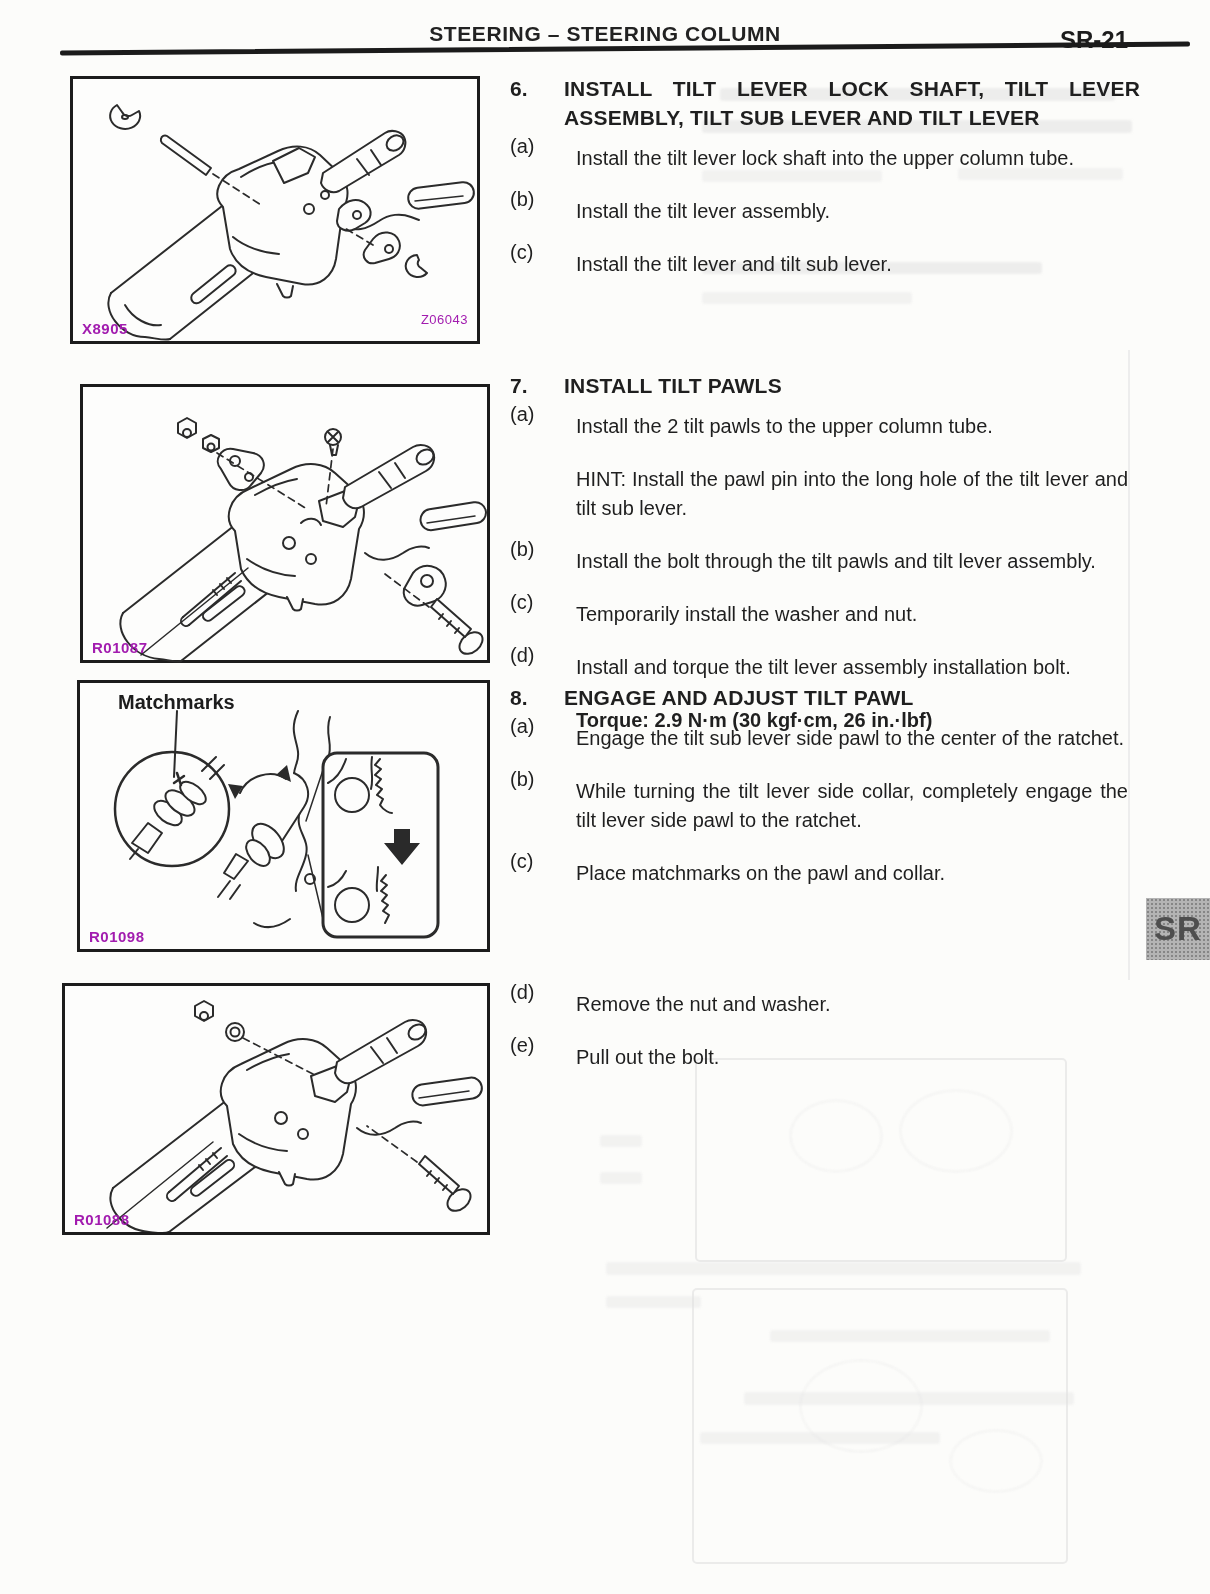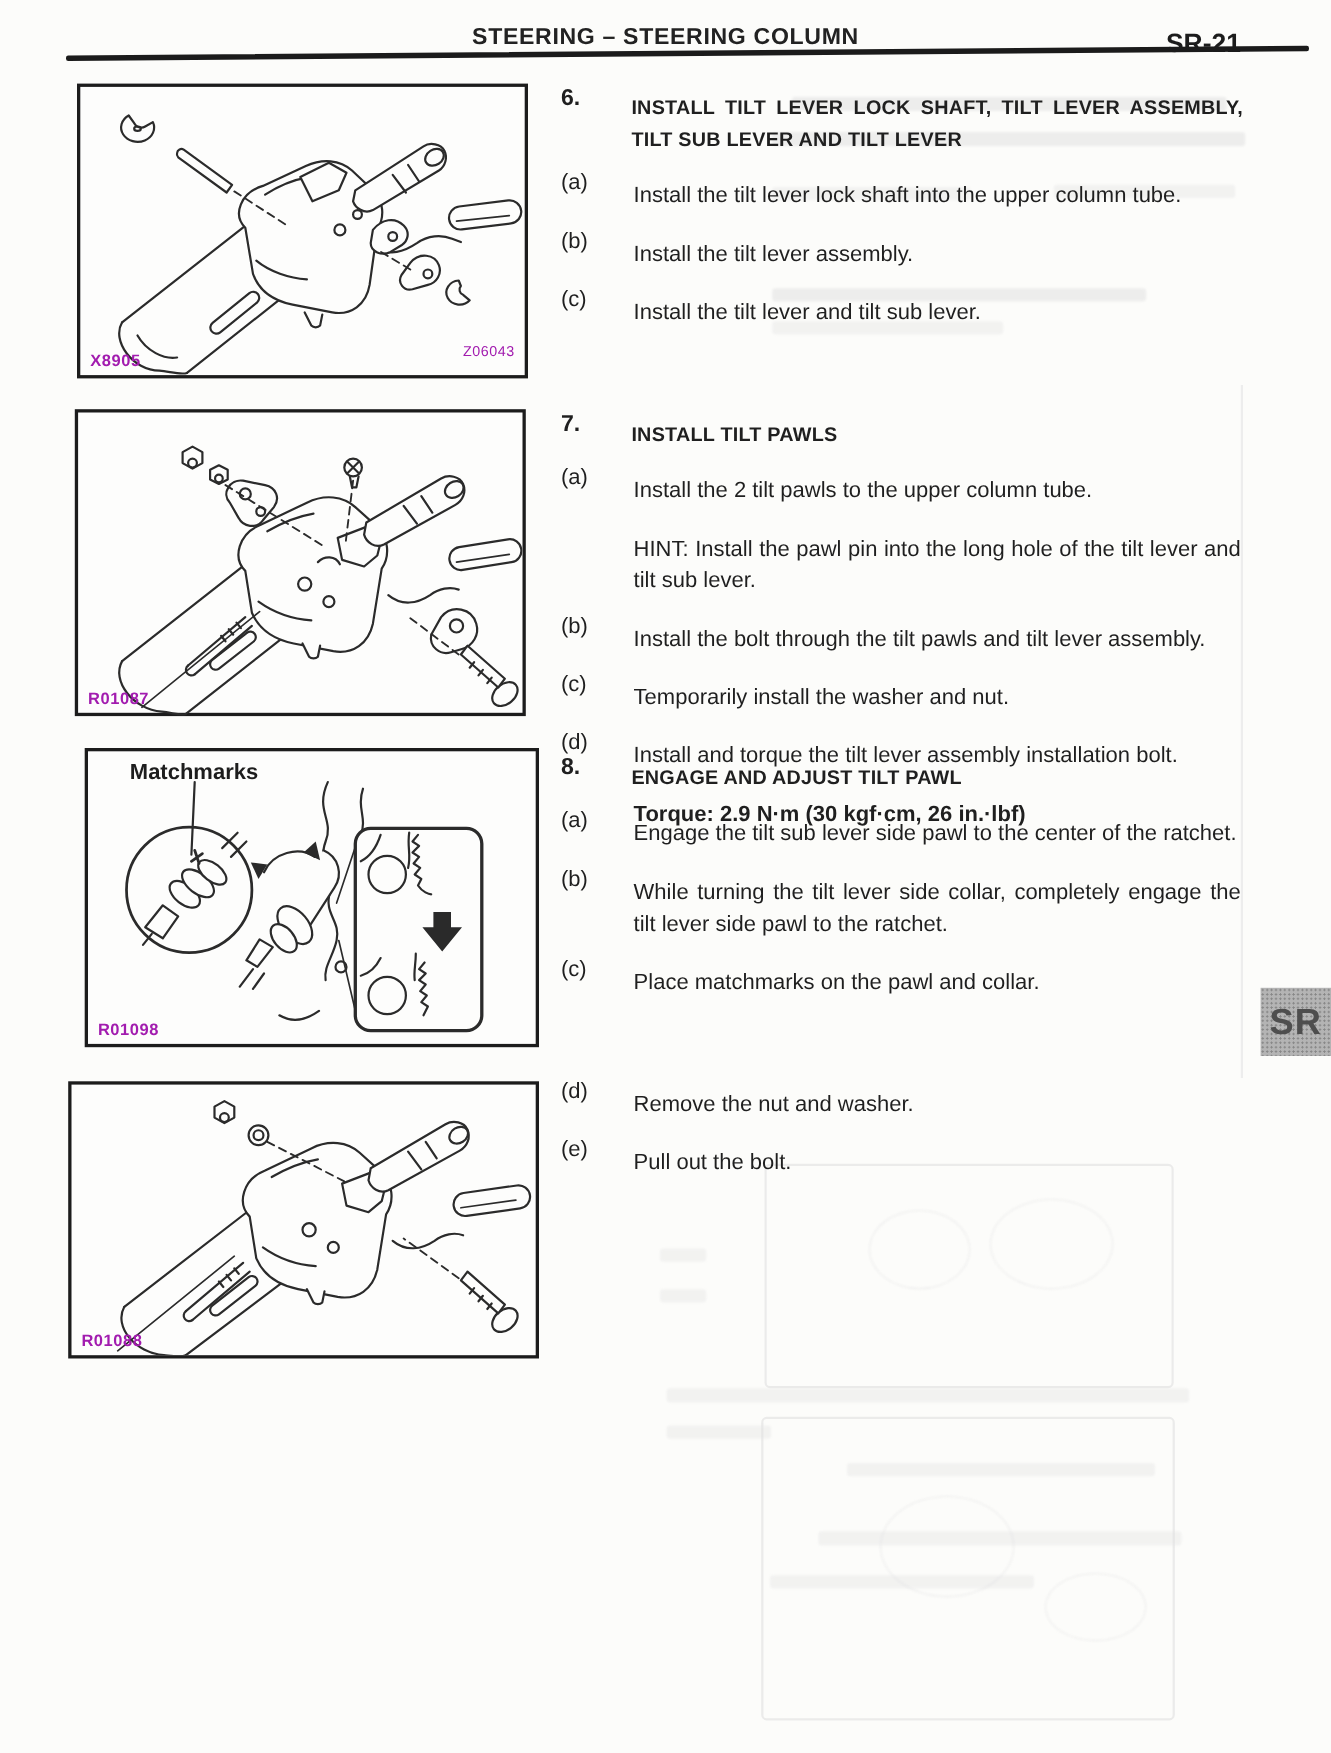--- a/index.html
+++ b/index.html
@@ -20,21 +20,21 @@
   .callout{position:absolute;left:38px;top:8px;font-size:20px;font-weight:600;color:#1d1d1d;}
   .ln{fill:none;stroke:#2b2b2b;stroke-width:2;stroke-linecap:round;stroke-linejoin:round;}
   .lnf{fill:#fdfdfc;}
   .dash{stroke-dasharray:7 5;stroke-width:1.7;}
   .thin{stroke-width:1.5;}
   .fill{fill:#2a2a2a;stroke:none;}
   
   .sec{position:absolute;width:630px;}
   .row{display:flex;align-items:flex-start;}
   .num{width:54px;font-size:21px;font-weight:700;line-height:29px;flex-shrink:0;}
-  .sec h2{margin:10px;flex:1;font-size:18px;font-weight:700;line-height:29px;letter-spacing:.2px;
+  .sec h2{margin:0;flex:1;font-size:21px;font-weight:700;line-height:29px;letter-spacing:.2px;
           text-align:justify;}
   .lbl{width:54px;font-size:20px;line-height:29px;flex-shrink:0;}
   .row p{margin:12px;flex:1;font-size:20px;line-height:29px;text-align:justify;}
   .row p.spec{font-weight:700;text-align:left;}
   
   .sr-tab{position:absolute;left:1146px;top:898px;width:64px;height:62px;
           background-color:#b4b4b4;
           background-image:radial-gradient(#868686 1.1px, transparent 1.1px);
           background-size:4px 4px;
           display:flex;align-items:center;justify-content:center;
@@ -125,21 +125,21 @@
       </g>
       <g class="ln dash">
         <path d="M140,95 L188,126"></path>
         <path d="M300,166 L270,148"></path>
       </g>
     </svg>
     <figcaption class="fig-code bl">X8905</figcaption>
     <div class="fig-code br">Z06043</div>
   </figure>
 
-  <figure class="fig" style="left:68px;top:372px;width:410px;height:279px;margin:0;">
+  <figure class="fig" style="left:68px;top:372px;width:410px;height:279px;margin:12px;">
     <svg width="404" height="277" viewBox="0 0 404 277">
       <g class="ln">
         <path d="M40,226 L152,138"></path>
         <path d="M98,274 L210,186"></path>
         <path d="M40,226 C30,244 50,270 76,272 C86,273 94,276 98,274"></path>
         <rect x="0" y="0" width="50" height="10" rx="5" transform="translate(118,228) rotate(-38)"></rect>
       </g>
       <g class="ln">
         <path class="lnf" d="M152,144 C140,132 146,110 166,102 L208,82 C224,74 241,76 252,86 L272,104 C282,114 284,130 276,142 L268,192 C264,210 250,220 232,217 L196,210 C177,206 164,196 158,182 Z"></path>
         <path d="M172,108 C186,100 202,94 214,92"></path>

